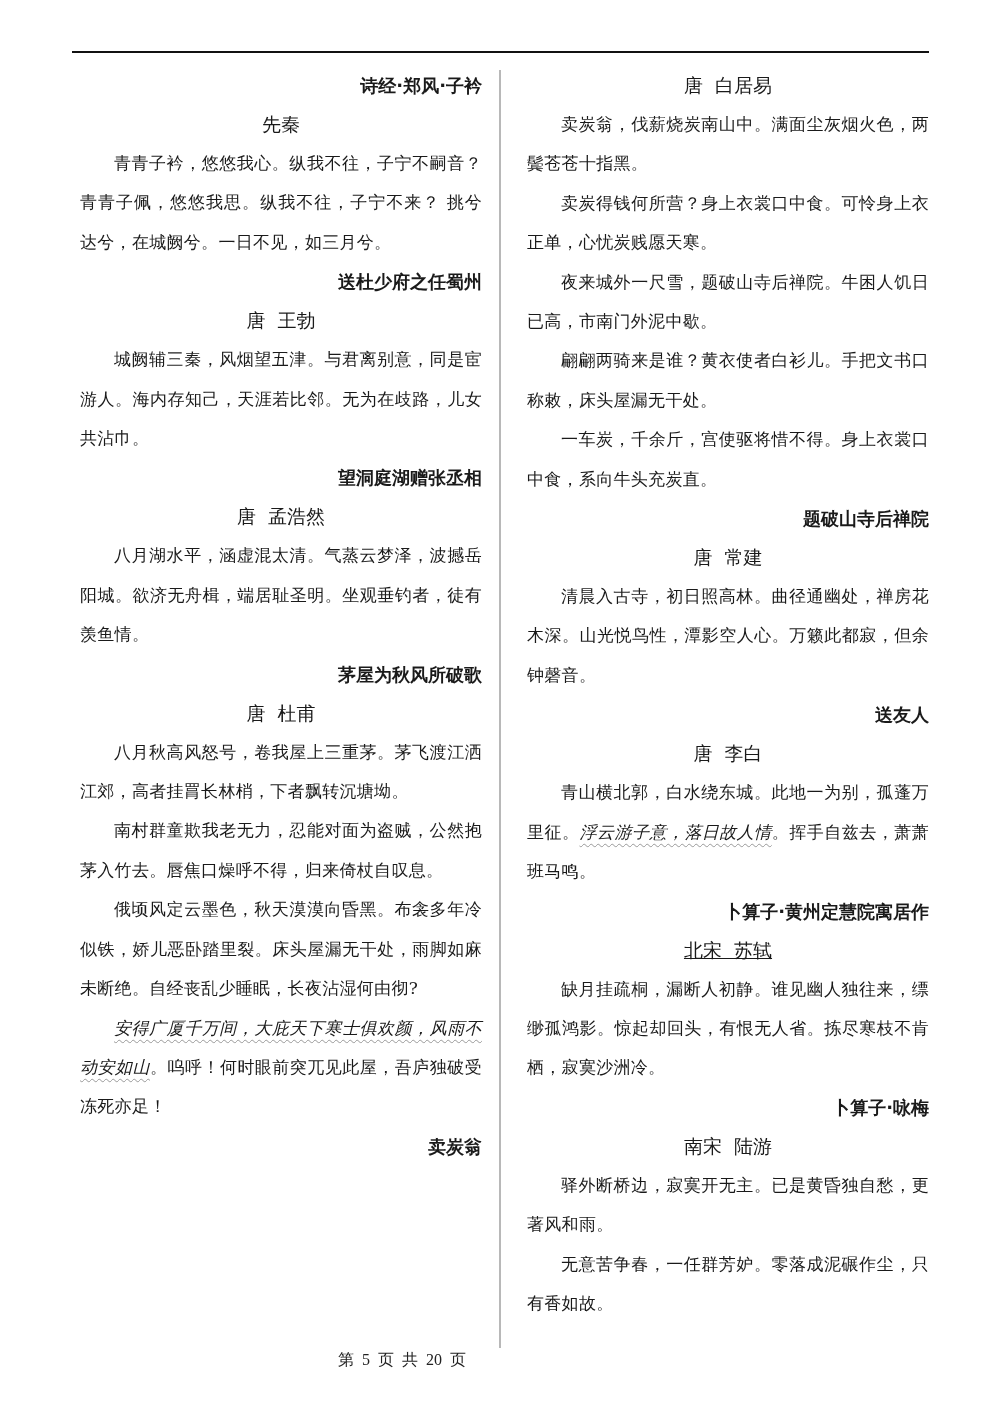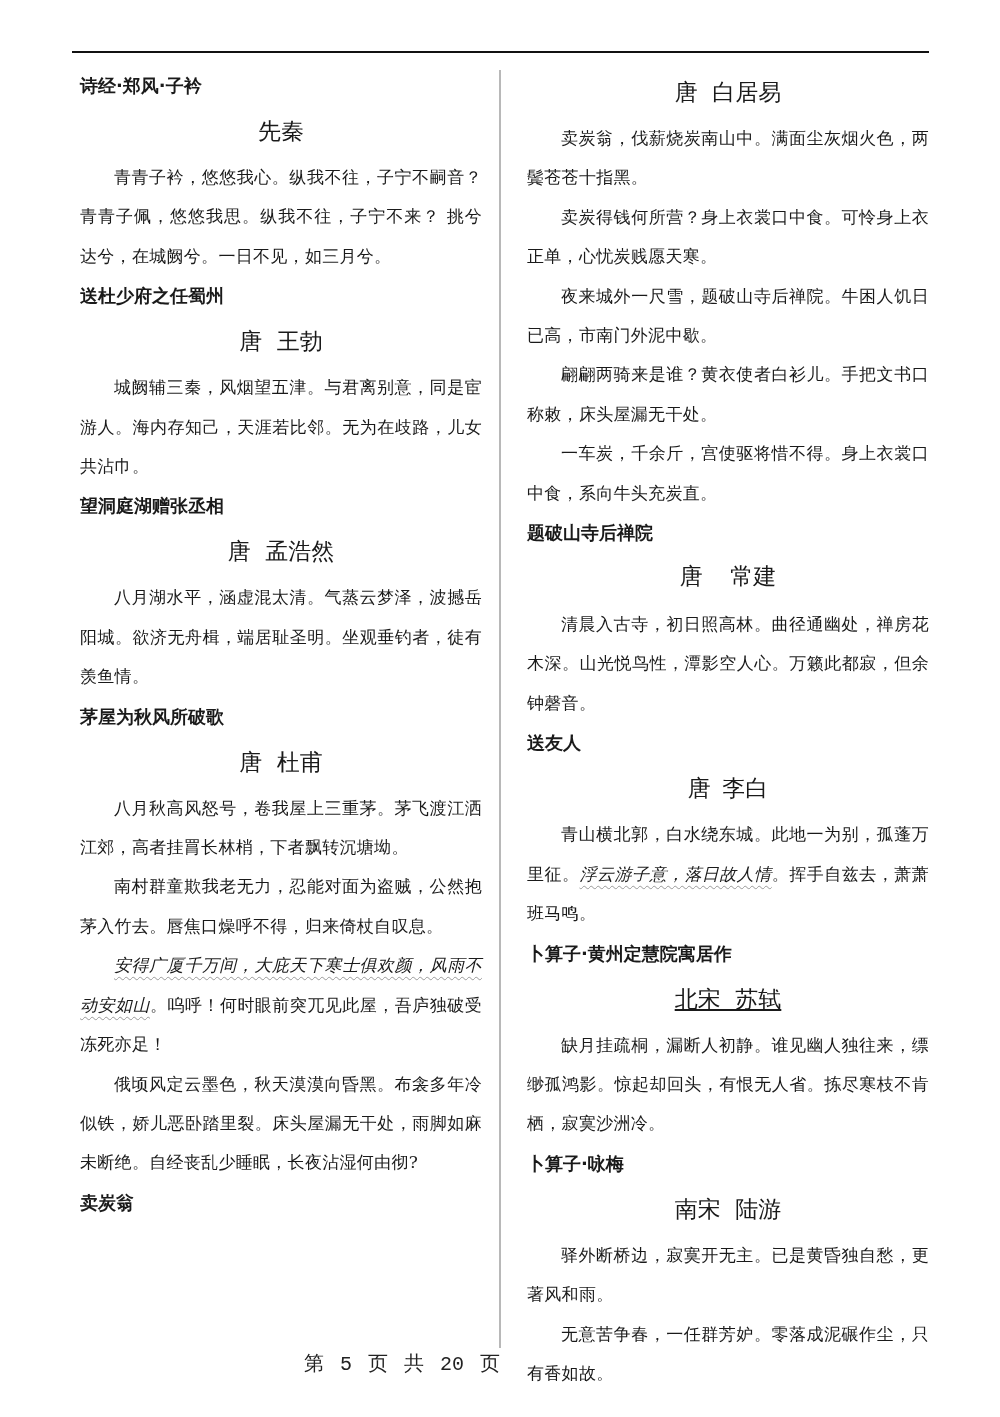--- a/index.html
+++ b/index.html
@@ -15,41 +15,41 @@
   .col-divider {
     position: absolute; left: 499px; top: 70px; width: 2px; height: 1278px;
     background: #b8b8b8;
   }
   .column {
     position: absolute; top: 66px; width: 402px;
   }
   .col-left { left: 80px; }
   .col-right { left: 527px; }
   .title {
-    text-align: left; font-weight: bold; font-size: 18px;
+    text-align: right; font-weight: bold; font-size: 18px;
     font-family: "DejaVu Sans", "Liberation Sans", sans-serif;
     height: 39px; line-height: 39px; margin: 0;
   }
   .author {
-    text-align: center; font-size: 23px; height: 39px; line-height: 39px;
-    margin: 7px; padding-left: 0;
+    text-align: center; font-size: 19px; height: 39px; line-height: 39px;
+    margin: 0; padding-left: 0;
   }
   .para {
     font-size: 17px; line-height: 39.4px; margin: 0;
     text-indent: 2em; text-align: justify; letter-spacing: 0.3px;
   }
   .ul {
     text-decoration: underline; text-decoration-style: wavy;
     text-decoration-color: #999; text-decoration-thickness: 1px;
     text-underline-offset: 5px;
     font-style: italic;
   }
   .footer {
     position: absolute; top: 1350px; left: 0; width: 804px; text-align: center;
-    font-size: 20px; font-family: Liberation Mono, monospace;
+    font-size: 16px; font-family: Liberation Serif, serif;
     color: #222; word-spacing: 4px;
   }
 </style>
 </head>
 <body>
 
 <div class="header-rule"></div>
 <div class="col-divider"></div>
 
 <div class="column col-left" id="col-left">
@@ -66,44 +66,44 @@
     <div>
       <div class="title">望洞庭湖赠张丞相</div>
       <div class="author" style="white-space: pre;">唐  孟浩然</div>
       <p class="para"><span>八月湖水平，涵虚混太清。气蒸云梦泽，波撼岳阳城。欲济无舟楫，端居耻圣明。坐观垂钓者，徒有羡鱼情。</span></p>
     </div>
     <div>
       <div class="title">茅屋为秋风所破歌</div>
       <div class="author" style="white-space: pre;">唐  杜甫</div>
       <p class="para"><span>八月秋高风怒号，卷我屋上三重茅。茅飞渡江洒江郊，高者挂罥长林梢，下者飘转沉塘坳。</span></p>
       <p class="para"><span>南村群童欺我老无力，忍能对面为盗贼，公然抱茅入竹去。唇焦口燥呼不得，归来倚杖自叹息。</span></p>
+      <p class="para"><span>俄顷风定云墨色，秋天漠漠向昏黑。布衾多年冷似铁，娇儿恶卧踏里裂。床头屋漏无干处，雨脚如麻未断绝。自经丧乱少睡眠，长夜沾湿何由彻?</span></p>
       <p class="para"><span class="ul">安得广厦千万间，大庇天下寒士俱欢颜，风雨不动安如山</span><span>。呜呼！何时眼前突兀见此屋，吾庐独破受冻死亦足！</span></p>
-      <p class="para"><span>俄顷风定云墨色，秋天漠漠向昏黑。布衾多年冷似铁，娇儿恶卧踏里裂。床头屋漏无干处，雨脚如麻未断绝。自经丧乱少睡眠，长夜沾湿何由彻?</span></p>
     </div>
     <div>
       <div class="title">卖炭翁</div>
     </div>
   </div>
 <div class="column col-right" id="col-right">
     <div>
       <div class="author" style="white-space: pre;">唐  白居易</div>
       <p class="para"><span>卖炭翁，伐薪烧炭南山中。满面尘灰烟火色，两鬓苍苍十指黑。</span></p>
       <p class="para"><span>卖炭得钱何所营？身上衣裳口中食。可怜身上衣正单，心忧炭贱愿天寒。</span></p>
       <p class="para"><span>夜来城外一尺雪，题破山寺后禅院。牛困人饥日已高，市南门外泥中歇。</span></p>
       <p class="para"><span>翩翩两骑来是谁？黄衣使者白衫儿。手把文书口称敕，床头屋漏无干处。</span></p>
       <p class="para"><span>一车炭，千余斤，宫使驱将惜不得。身上衣裳口中食，系向牛头充炭直。</span></p>
     </div>
     <div>
       <div class="title">题破山寺后禅院</div>
-      <div class="author" style="white-space: pre; font-family: Liberation Mono, monospace;">唐  常建</div>
+      <div class="author" style="white-space: pre;">唐  常建</div>
       <p class="para"><span>清晨入古寺，初日照高林。曲径通幽处，禅房花木深。山光悦鸟性，潭影空人心。万籁此都寂，但余钟磬音。</span></p>
     </div>
     <div>
       <div class="title">送友人</div>
-      <div class="author" style="white-space: pre; font-family: Liberation Serif, serif;">唐  李白</div>
+      <div class="author" style="white-space: pre;">唐  李白</div>
       <p class="para"><span>青山横北郭，白水绕东城。此地一为别，孤蓬万里征。</span><span class="ul">浮云游子意，落日故人情</span><span>。挥手自兹去，萧萧班马鸣。</span></p>
     </div>
     <div>
       <div class="title">卜算子·黄州定慧院寓居作</div>
       <div class="author" style="white-space: pre; text-decoration: underline;">北宋  苏轼</div>
       <p class="para"><span>缺月挂疏桐，漏断人初静。谁见幽人独往来，缥缈孤鸿影。惊起却回头，有恨无人省。拣尽寒枝不肯栖，寂寞沙洲冷。</span></p>
     </div>
     <div>
       <div class="title">卜算子·咏梅</div>
       <div class="author" style="white-space: pre;">南宋  陆游</div>

